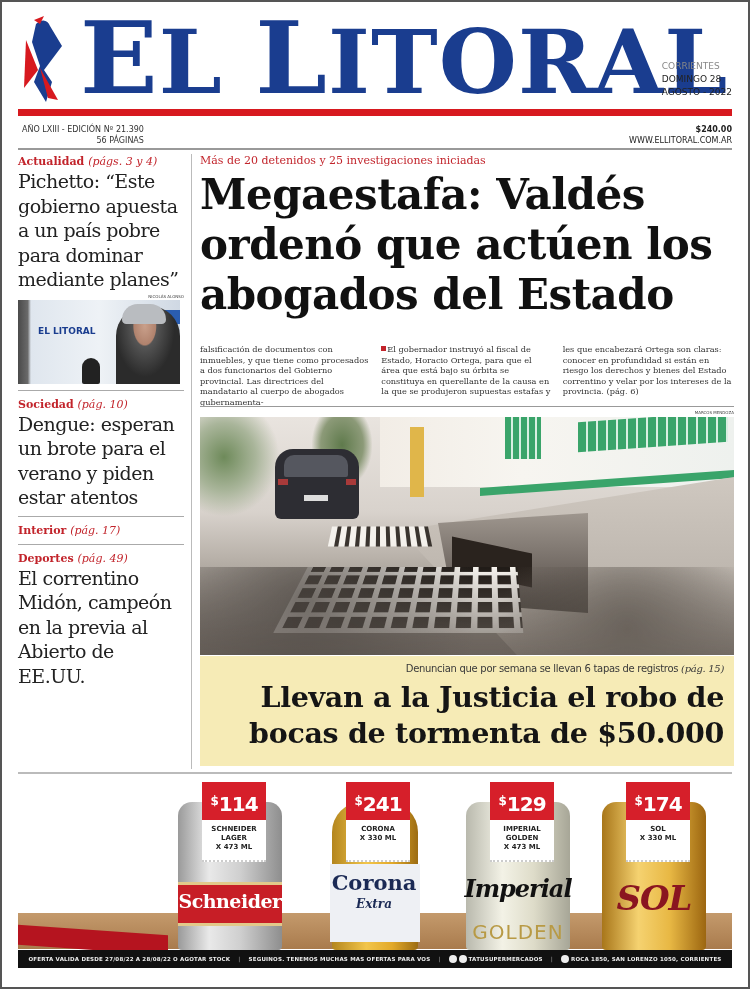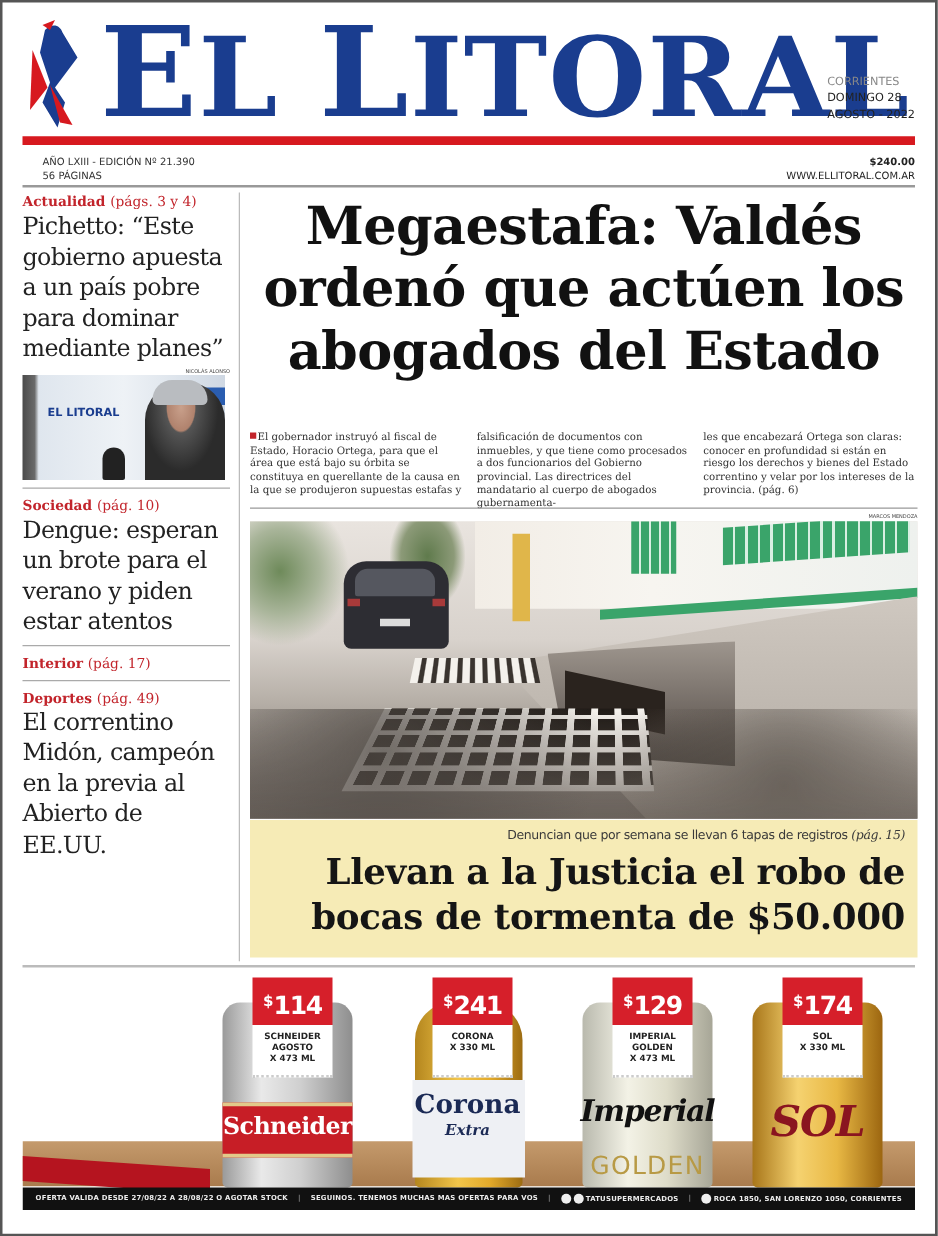--- a/index.html
+++ b/index.html
@@ -20,36 +20,36 @@
   }
   .logo-text .big { font-size: 100px; }
   .meta-right {
     position: absolute; right: 16px; top: 58px; text-align: left;
     font-family: "DejaVu Sans", sans-serif; font-size: 9px; line-height: 13px;
   }
   .meta-right .city { color: #888; }
   .meta-right .date { color: #222; }
   .red-rule { position: absolute; left: 16px; top: 107px; width: 714px; height: 7px; background: #d7191f; }
   .sub-left {
-    position: absolute; left: 32px; top: 122px;
-    font-family: "DejaVu Sans", sans-serif; font-size: 8px; line-height: 11px; color: #333;
+    position: absolute; left: 20px; top: 122px;
+    font-family: "DejaVu Sans", sans-serif; font-size: 8px; line-height: 11px; color: #333; text-align: right;
   }
   .sub-right {
     position: absolute; right: 16px; top: 122px; text-align: right;
     font-family: "DejaVu Sans", sans-serif; font-size: 8px; line-height: 11px; color: #222;
   }
   .sub-right .price { font-weight: bold; }
   .gray-rule { position: absolute; left: 16px; top: 146px; width: 714px; height: 2px; background: #999; }
 
   
   .left-col { position: absolute; left: 16px; top: 152px; width: 166px; }
   .vdivider { position: absolute; left: 189px; top: 152px; width: 1px; height: 615px; background: #bbb; }
   .story { border-bottom: 1px solid #aaa; padding-bottom: 6px; margin-bottom: 6px; }
   .kicker { font-size: 11px; line-height: 15px; color: #c2242b; font-weight: bold; }
-  .kicker .pg { font-weight: normal; color: #c2242b; margin-top: 40px; }
+  .kicker .pg { font-style: italic; font-weight: normal; color: #c2242b; margin-top: 40px; }
   .hed { font-size: 19px; line-height: 24.5px; color: #222; letter-spacing: -0.5px; }
   .photo-credit { font-family: "DejaVu Sans", sans-serif; font-size: 4px; color: #444; text-align: right; margin-top: 2px; }
   .pichetto-photo {
     position: relative; width: 162px; height: 84px; margin-top: 1px;
     background: linear-gradient(90deg, #4a4a4a 0%, #6a6a6a 6%, #dfe6ee 8%, #eef2f6 50%, #cfd8e3 100%);
     overflow: hidden;
   }
   .pichetto-photo .studio-logo {
     position: absolute; left: 20px; top: 26px; font-size: 9px; font-weight: bold; color: #1a3d8f;
     font-family: "DejaVu Sans", sans-serif;
@@ -70,21 +70,20 @@
   .pichetto-photo .badge {
     position: absolute; right: 0; top: 10px; width: 16px; height: 14px; background: #2a5db0;
   }
 
   
   .main-col { position: absolute; left: 198px; top: 152px; width: 534px; }
   .main-kicker { font-size: 11px; line-height: 14px; color: #c2242b; }
   .main-hed {
     font-size: 42px; line-height: 50px; font-weight: bold; color: #111; letter-spacing: -0.5px;
     margin-top: 2px;
-    text-align: center;
   }
   .deck {
     position: absolute; left: 0; top: 190px; width: 534px;
     display: grid; grid-template-columns: 1fr 1fr 1fr; column-gap: 10px;
     font-size: 8.2px; line-height: 10.5px; color: #333;
   }
   .deck .bullet { display: inline-block; width: 5px; height: 5px; background: #c2242b; margin-right: 1px; vertical-align: 1px; }
   .main-rule { position: absolute; left: 0; top: 252px; width: 534px; height: 1px; background: #999; }
   .credit2 { position: absolute; right: 0; top: 256px; font-family: "DejaVu Sans", sans-serif; font-size: 4px; color: #444; }
 
@@ -285,24 +284,25 @@
       <div class="kicker">
         <span>Deportes</span>
         <span class="pg">(pág. 49)</span>
       </div>
       <div class="hed">El correntino Midón, campeón en la previa al Abierto de EE.UU.</div>
     </div>
   </div>
   <div class="vdivider"></div>
 
   <div class="main-col">
+    <div class="main-kicker">Más de 20 detenidos y 25 investigaciones iniciadas</div>
     <div class="main-hed">Megaestafa: Valdés ordenó que actúen los abogados del Estado</div>
     <div class="deck">
+      <div>falsificación de documentos con inmuebles, y que tiene como procesados a dos funcionarios del Gobierno provincial. Las directrices del mandatario al cuerpo de abogados gubernamenta-</div>
       <div><span class="bullet"></span><span>El gobernador instruyó al fiscal de Estado, Horacio Ortega, para que el área que está bajo su órbita se constituya en querellante de la causa en la que se produjeron supuestas estafas y</span></div>
-      <div>falsificación de documentos con inmuebles, y que tiene como procesados a dos funcionarios del Gobierno provincial. Las directrices del mandatario al cuerpo de abogados gubernamenta-</div>
       <div>les que encabezará Ortega son claras: conocer en profundidad si están en riesgo los derechos y bienes del Estado correntino y velar por los intereses de la provincia. (pág. 6)</div>
     </div>
     <div class="main-rule"></div>
     <div class="credit2">MARCOS MENDOZA</div>
 
     <div class="drain-photo">
       <div class="building"></div>
       <div class="yellow-door"></div>
       <div class="green-win1"></div>
       <div class="green-win2"></div>
@@ -337,21 +337,21 @@
     <div class="wood"></div>
     <div class="ad-fold"></div>
 
     <div class="product p1">
       <div class="can"></div>
       <div class="band"></div>
       <div class="brand-word">Schneider</div>
       <div class="tag"><span class="cur">$</span><span>114</span></div>
       <div class="label">
         <div>SCHNEIDER</div>
-        <div>AGOSTO</div>
+        <div>LAGER</div>
         <div>X 473 ML</div>
       </div>
     </div>
 
     <div class="product p2">
       <div class="can"></div>
       <div class="wlabel"></div>
       <div class="brand-word">Corona</div>
       <div class="brand-word2">Extra</div>
       <div class="tag"><span class="cur">$</span><span>241</span></div>

